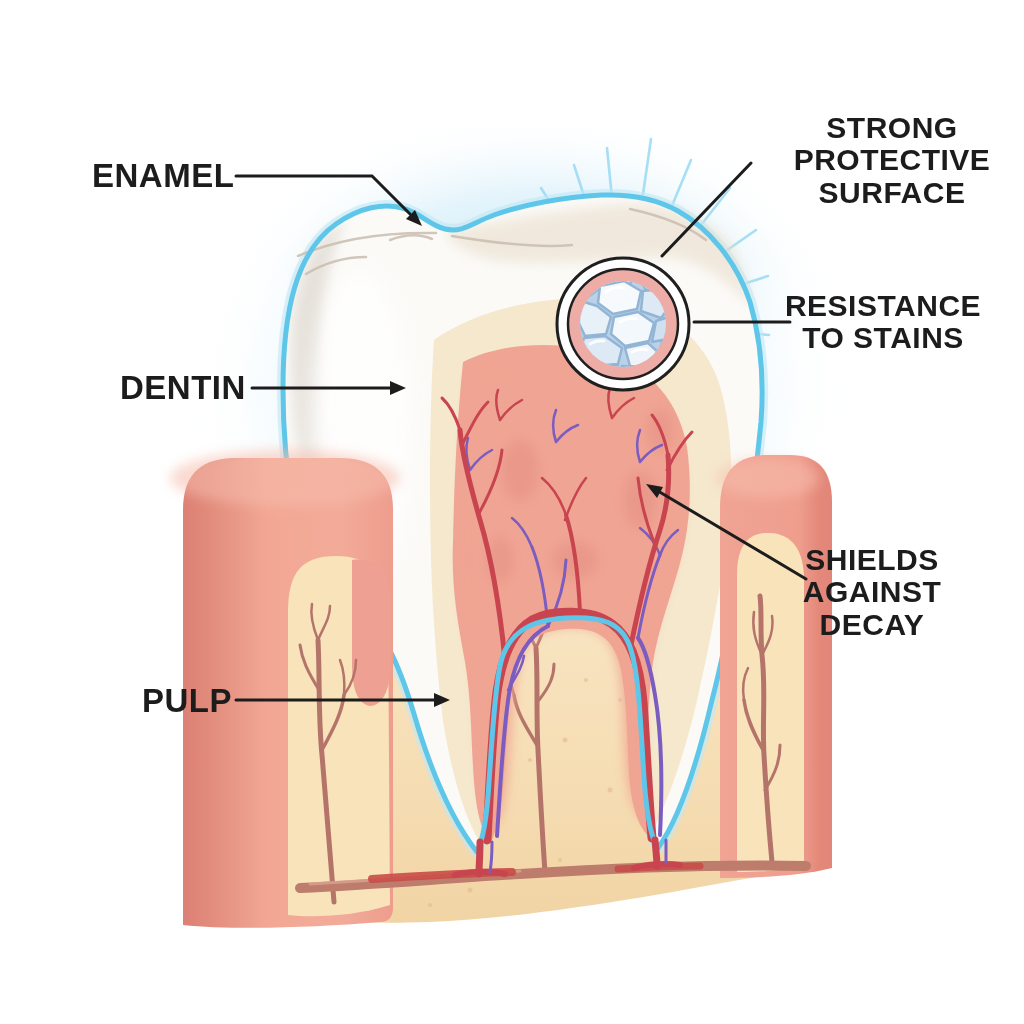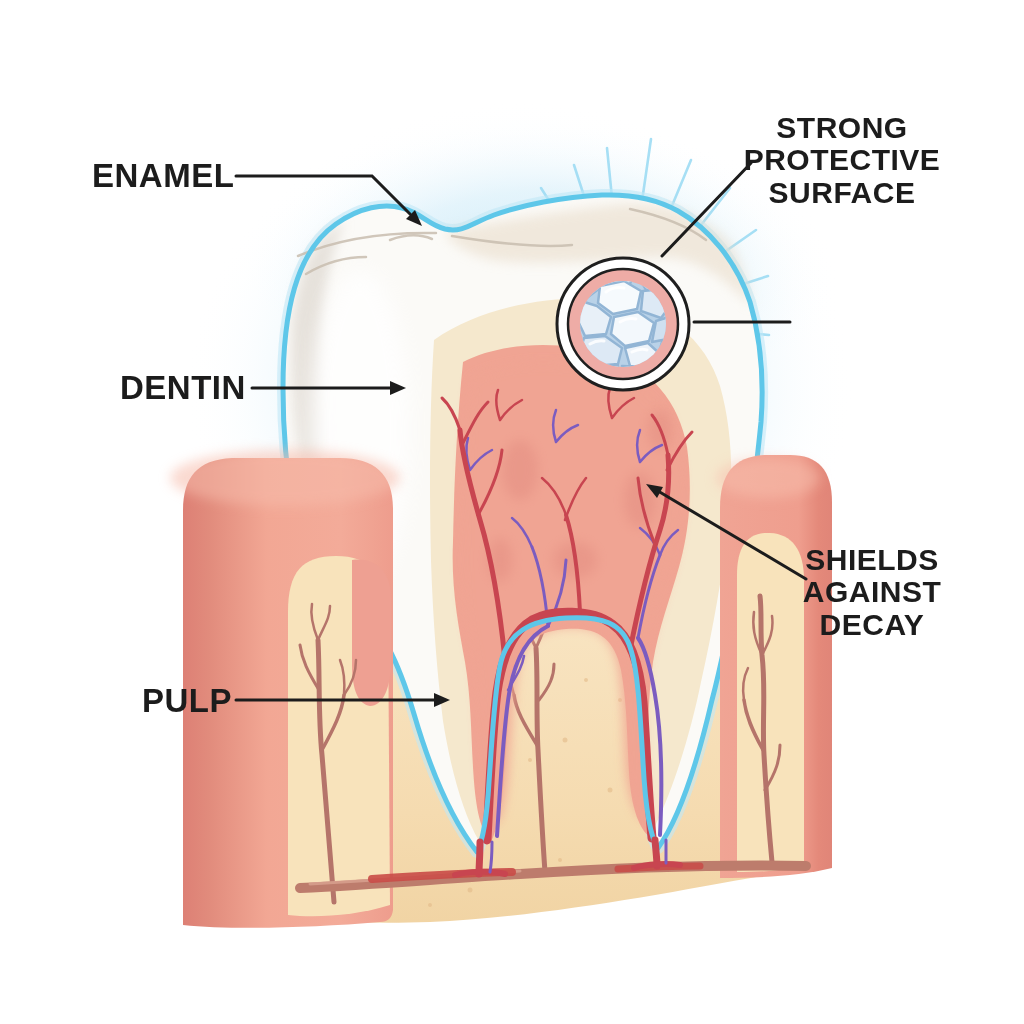--- a/index.html
+++ b/index.html
@@ -274,16 +274,17 @@
       <path d="M 806,579 L 658,491" fill="none"></path>
       <polygon points="646,484 663,487 657,498" stroke="none"></polygon>
     </g>
   </g>
 </svg>
 
 <div class="lbl big" style="left:92px;top:158px;">ENAMEL</div>
 <div class="lbl big" style="left:120px;top:370px;">DENTIN</div>
 <div class="lbl big" style="left:142px;top:683px;">PULP</div>
 
-<div class="lbl small" style="left:736px;top:112px;width:212px;">STRONG PROTECTIVE SURFACE</div>
+<div class="lbl small" style="left:786px;top:112px;width:212px;">STRONG PROTECTIVE SURFACE</div>
+<div class="lbl small" style="left:775px;top:290px;width:216px;">RESISTANCE TO STAINS</div>
 <div class="lbl small" style="left:789px;top:544px;width:166px;">SHIELDS AGAINST DECAY</div>
 
 </div>
 
 </body></html>

